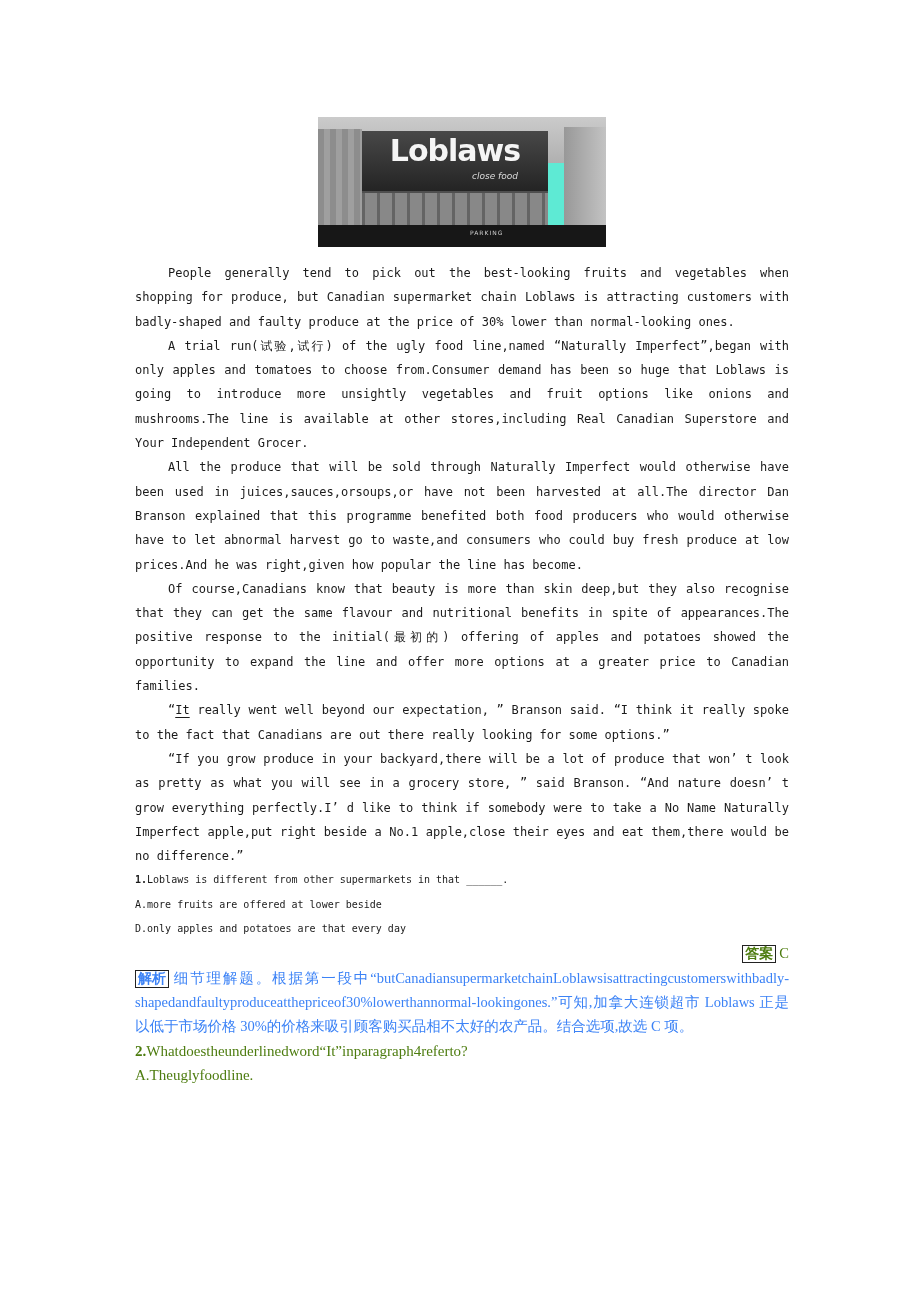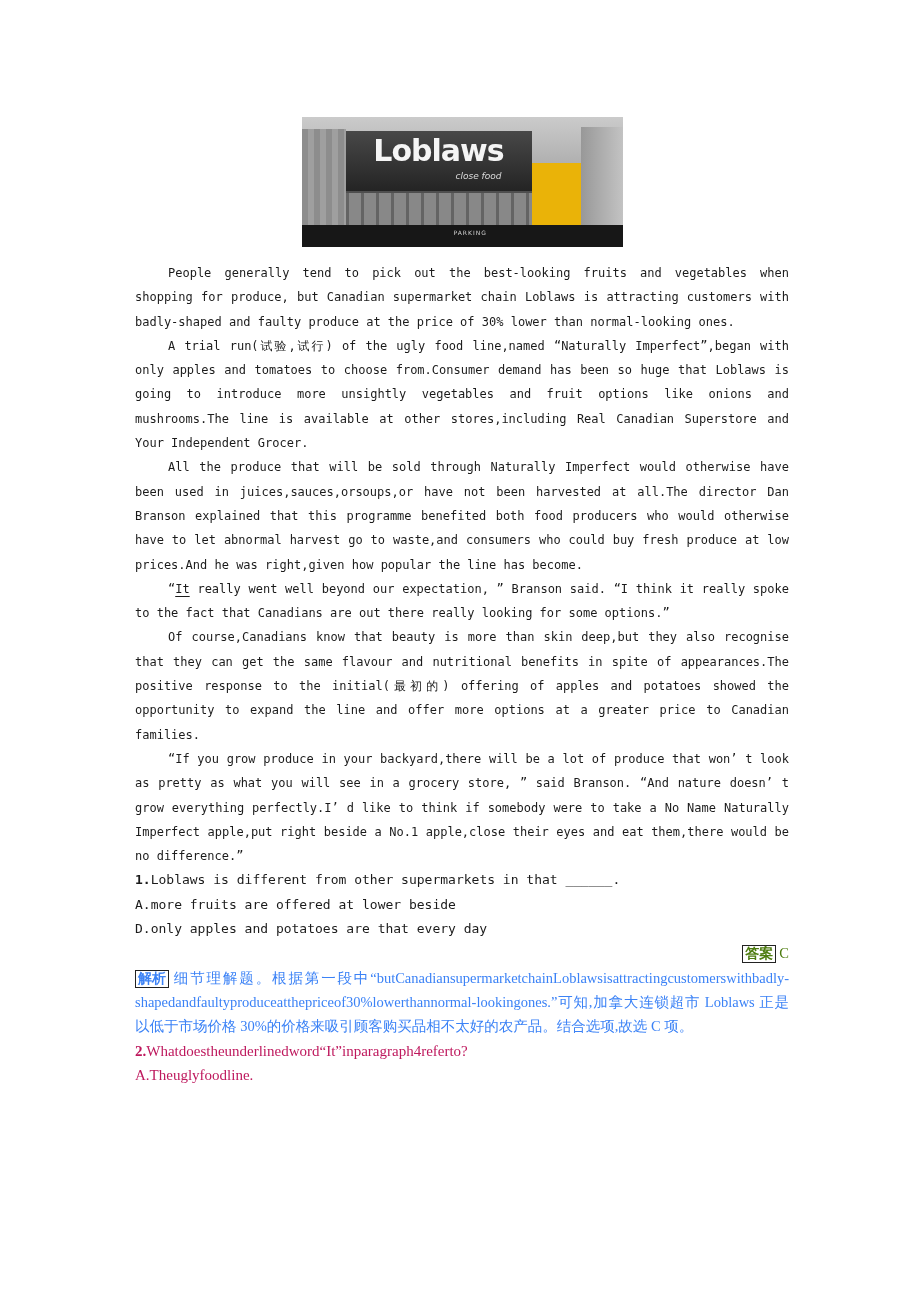--- a/index.html
+++ b/index.html
@@ -11,24 +11,24 @@
   }
   .page {
     box-sizing: border-box;
     width: 920px; height: 1302px;
     padding: 117px 131px 0 135px;
   }
 
   
   .photo {
     position: relative;
-    width: 321px; height: 130px;
+    width: 288px; height: 130px;
     margin: 0 auto;
     overflow: hidden;
-    background: #eab308;
+    background: #5eead4;
   }
   .ph-sky { position:absolute; left:0; top:0; width:100%; height:46px;
     background: linear-gradient(180deg,#cbcbcb 0%,#b0b0b0 100%); }
   .ph-wall-left { position:absolute; left:0; top:12px; width:44px; height:96px;
     background: repeating-linear-gradient(90deg,#8d8d8d 0 6px,#9f9f9f 6px 12px); }
   .ph-sign { position:absolute; left:44px; top:14px; width:186px; height:60px;
     background: linear-gradient(180deg,#484848 0%,#242424 100%);
     color:#f5f5f5; text-align:center; }
   .ph-logo { font-family:"DejaVu Sans", sans-serif; font-weight:bold;
     font-size:30px; line-height:40px; letter-spacing:-1px; }
@@ -54,21 +54,21 @@
     color: #1b1b1b;
     text-align: justify;
     text-indent: 33px;
   }
   .u { text-decoration: underline; text-underline-offset: 3px; }
 
   
   .qblock p {
     margin: 0;
     font-family: "DejaVu Sans Mono", "Liberation Mono", monospace;
-    font-size: 13px; line-height: 24.3px;
+    font-size: 10px; line-height: 24.3px;
     color: #1b1b1b;
     text-indent: 0;
   }
   .qnum { font-weight: bold; }
 
   
   .boxed {
     display: inline-block;
     border: 1px solid #222222;
     font-family: "Liberation Serif", "DejaVu Serif", serif;
@@ -92,21 +92,21 @@
     text-align: justify;
     overflow-wrap: break-word;
     word-break: break-word;
   }
 
   
   .q2 p {
     margin: 0;
     font-family: "Liberation Serif", "DejaVu Serif", serif;
     font-size: 15px; line-height: 24.4px;
-    color: #be185d;
+    color: #4d7c0f;
   }
 </style>
 </head>
 <body>
 
 <div class="page">
 
   <div class="photo">
     <div class="ph-sky"></div>
     <div class="ph-wall-left"></div>
@@ -118,22 +118,22 @@
     <div class="ph-glass"></div>
     <div class="ph-base">
       <span class="ph-parking">PARKING</span>
     </div>
   </div>
 
   <div class="article">
     <p>People generally tend to pick out the best-looking fruits and vegetables when shopping for produce, but Canadian supermarket chain Loblaws is attracting customers with badly-shaped and faulty produce at the price of 30% lower than normal-looking ones.</p>
     <p>A trial run(试验,试行) of the ugly food line,named “Naturally Imperfect”,began with only apples and tomatoes to choose from.Consumer demand has been so huge that Loblaws is going to introduce more unsightly vegetables and fruit options like onions and mushrooms.The line is available at other stores,including Real Canadian Superstore and Your Independent Grocer.</p>
     <p>All the produce that will be sold through Naturally Imperfect would otherwise have been used in juices,sauces,orsoups,or have not been harvested at all.The director Dan Branson explained that this programme benefited both food producers who would otherwise have to let abnormal harvest go to waste,and consumers who could buy fresh produce at low prices.And he was right,given how popular the line has become.</p>
+    <p>Of course,Canadians know that beauty is more than skin deep,but they also recognise that they can get the same flavour and nutritional benefits in spite of appearances.The positive response to the initial(最初的) offering of apples and potatoes showed the opportunity to expand the line and offer more options at a greater price to Canadian families.</p>
     <p><span>“</span><span class="u">It</span><span> really went well beyond our expectation, ” Branson said. “I think it really spoke to the fact that Canadians are out there really looking for some options.”</span></p>
-    <p>Of course,Canadians know that beauty is more than skin deep,but they also recognise that they can get the same flavour and nutritional benefits in spite of appearances.The positive response to the initial(最初的) offering of apples and potatoes showed the opportunity to expand the line and offer more options at a greater price to Canadian families.</p>
     <p>“If you grow produce in your backyard,there will be a lot of produce that won’ t look as pretty as what you will see in a grocery store, ” said Branson. “And nature doesn’ t grow everything perfectly.I’ d like to think if somebody were to take a No Name Naturally Imperfect apple,put right beside a No.1 apple,close their eyes and eat them,there would be no difference.”</p>
   </div>
 
   <div class="qblock">
     <p><span class="qnum">1.</span><span>Loblaws is different from other supermarkets in that ______.</span></p>
     <p>A.more fruits are offered at lower beside</p>
     <p>D.only apples and potatoes are that every day</p>
   </div>
 
   <p class="ans-line"><span class="boxed">答案</span><span>C</span></p>

